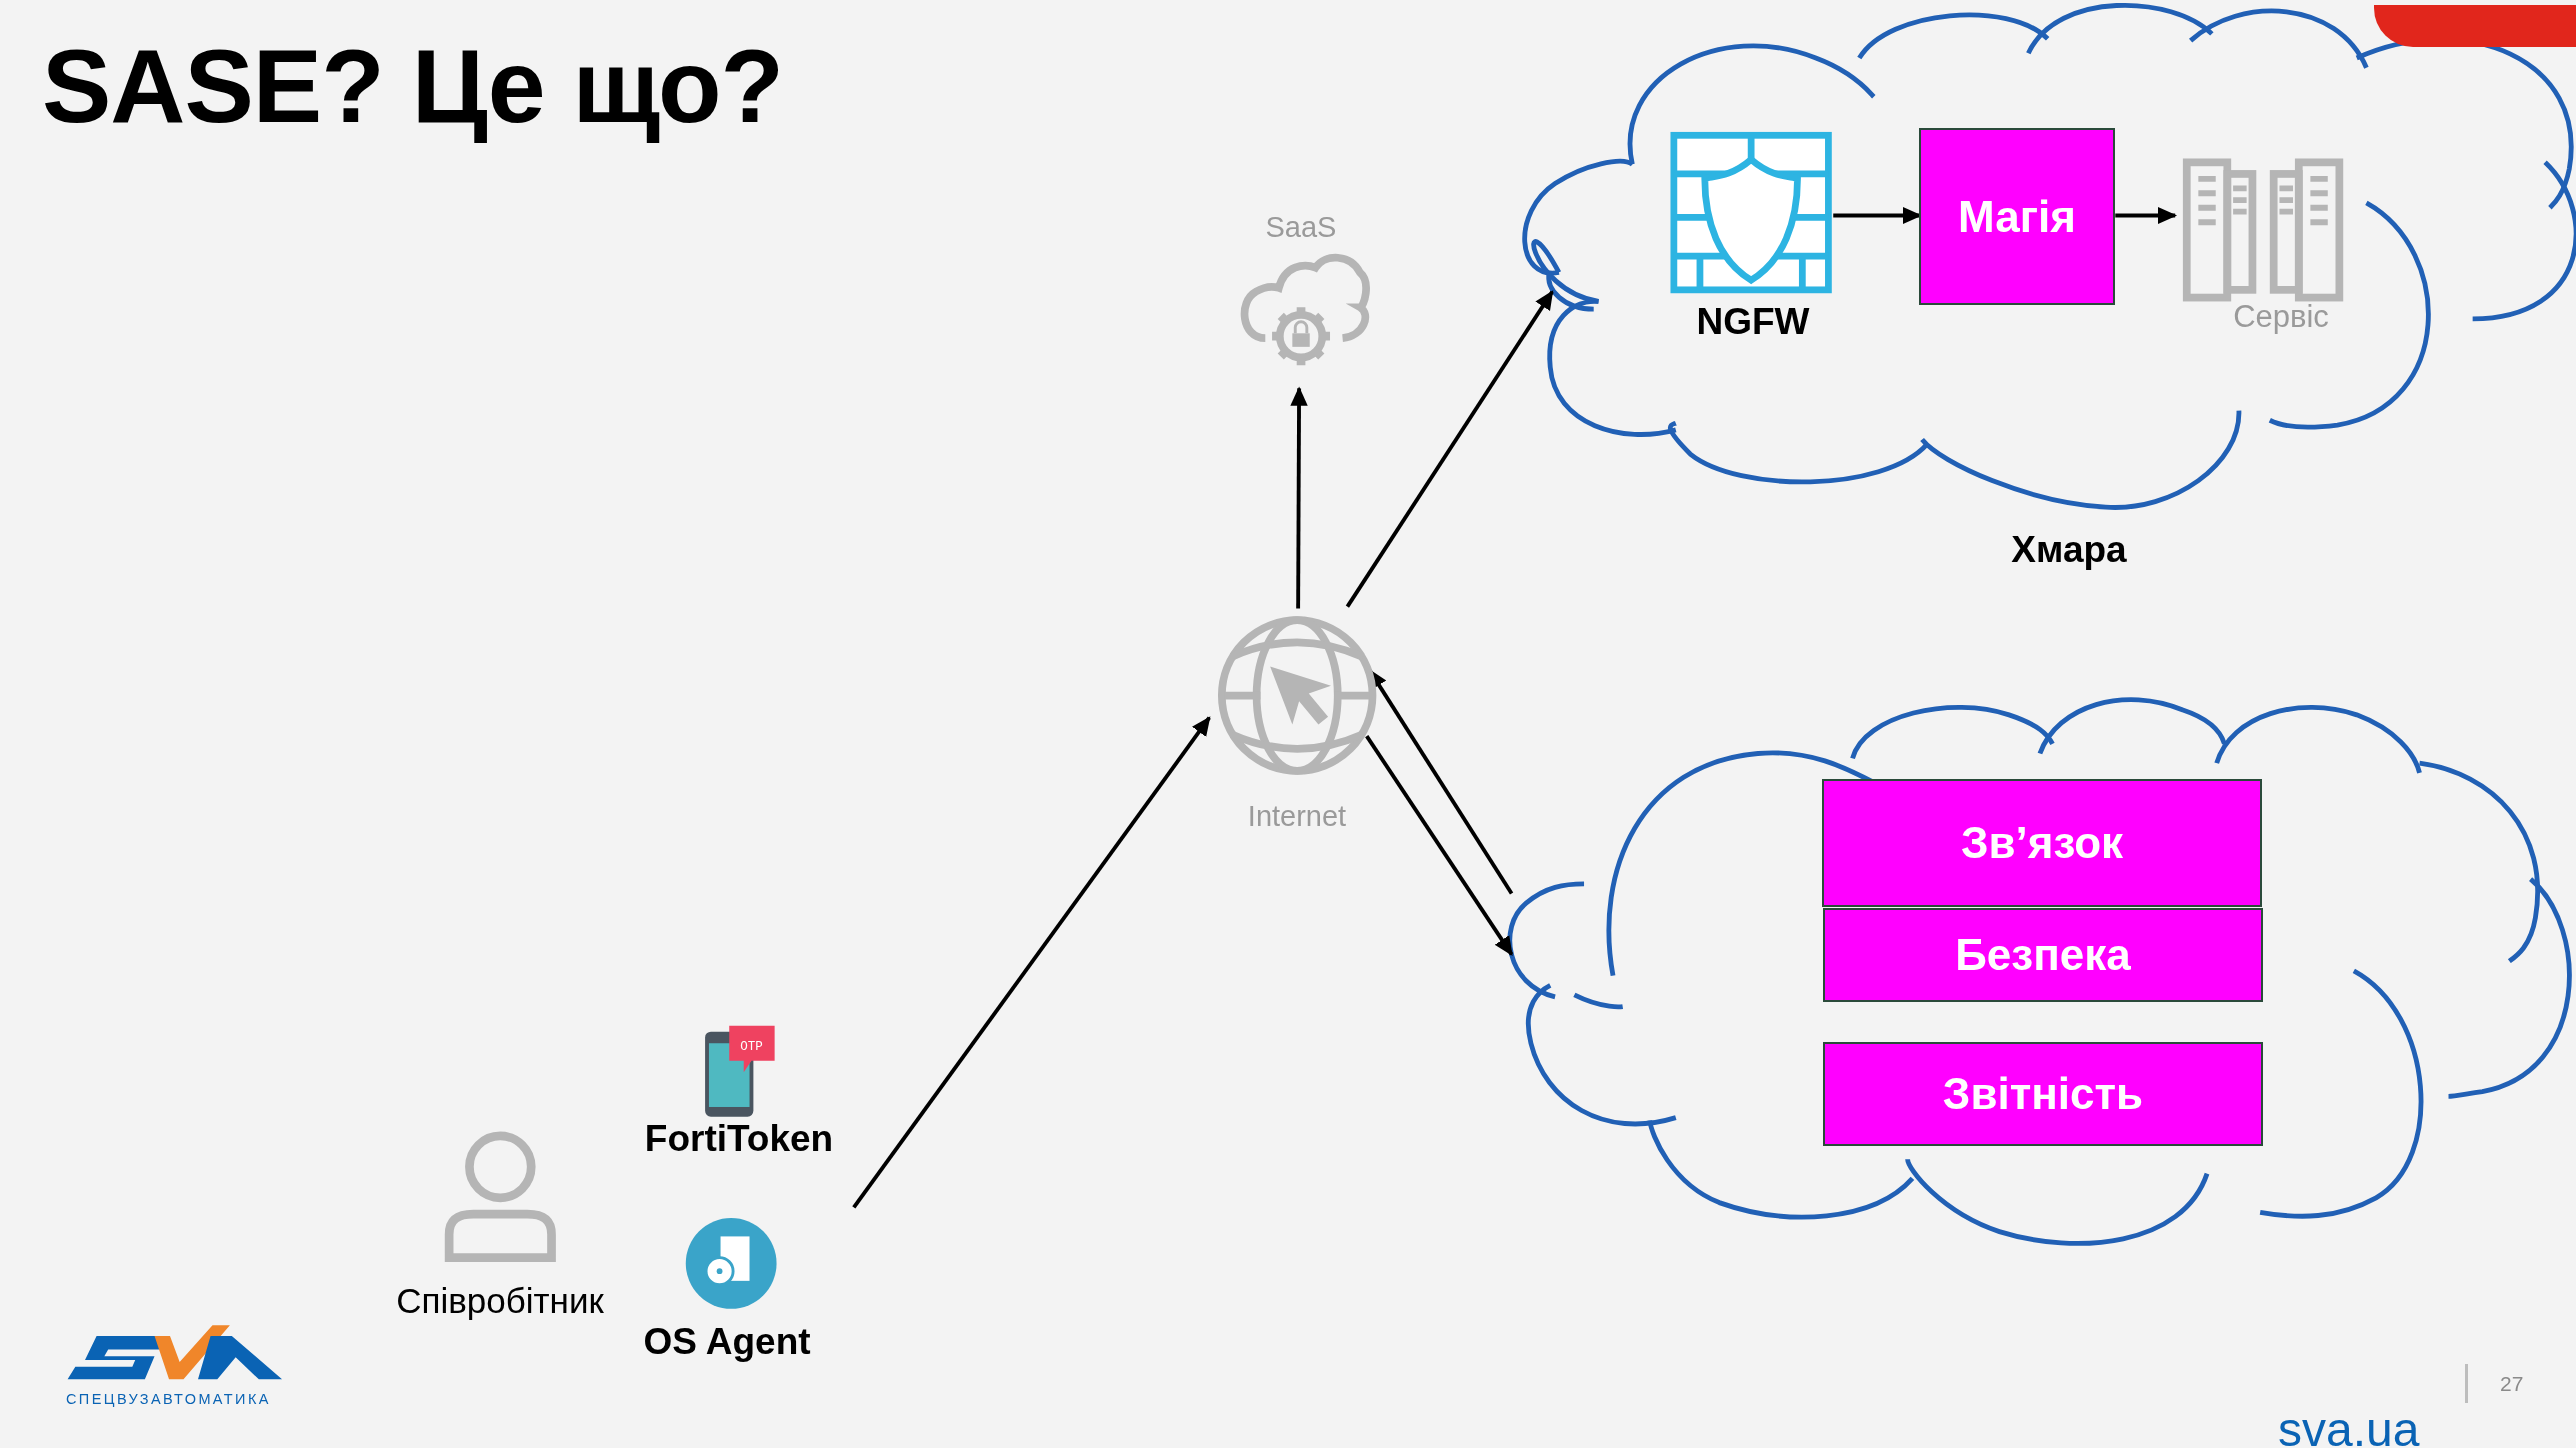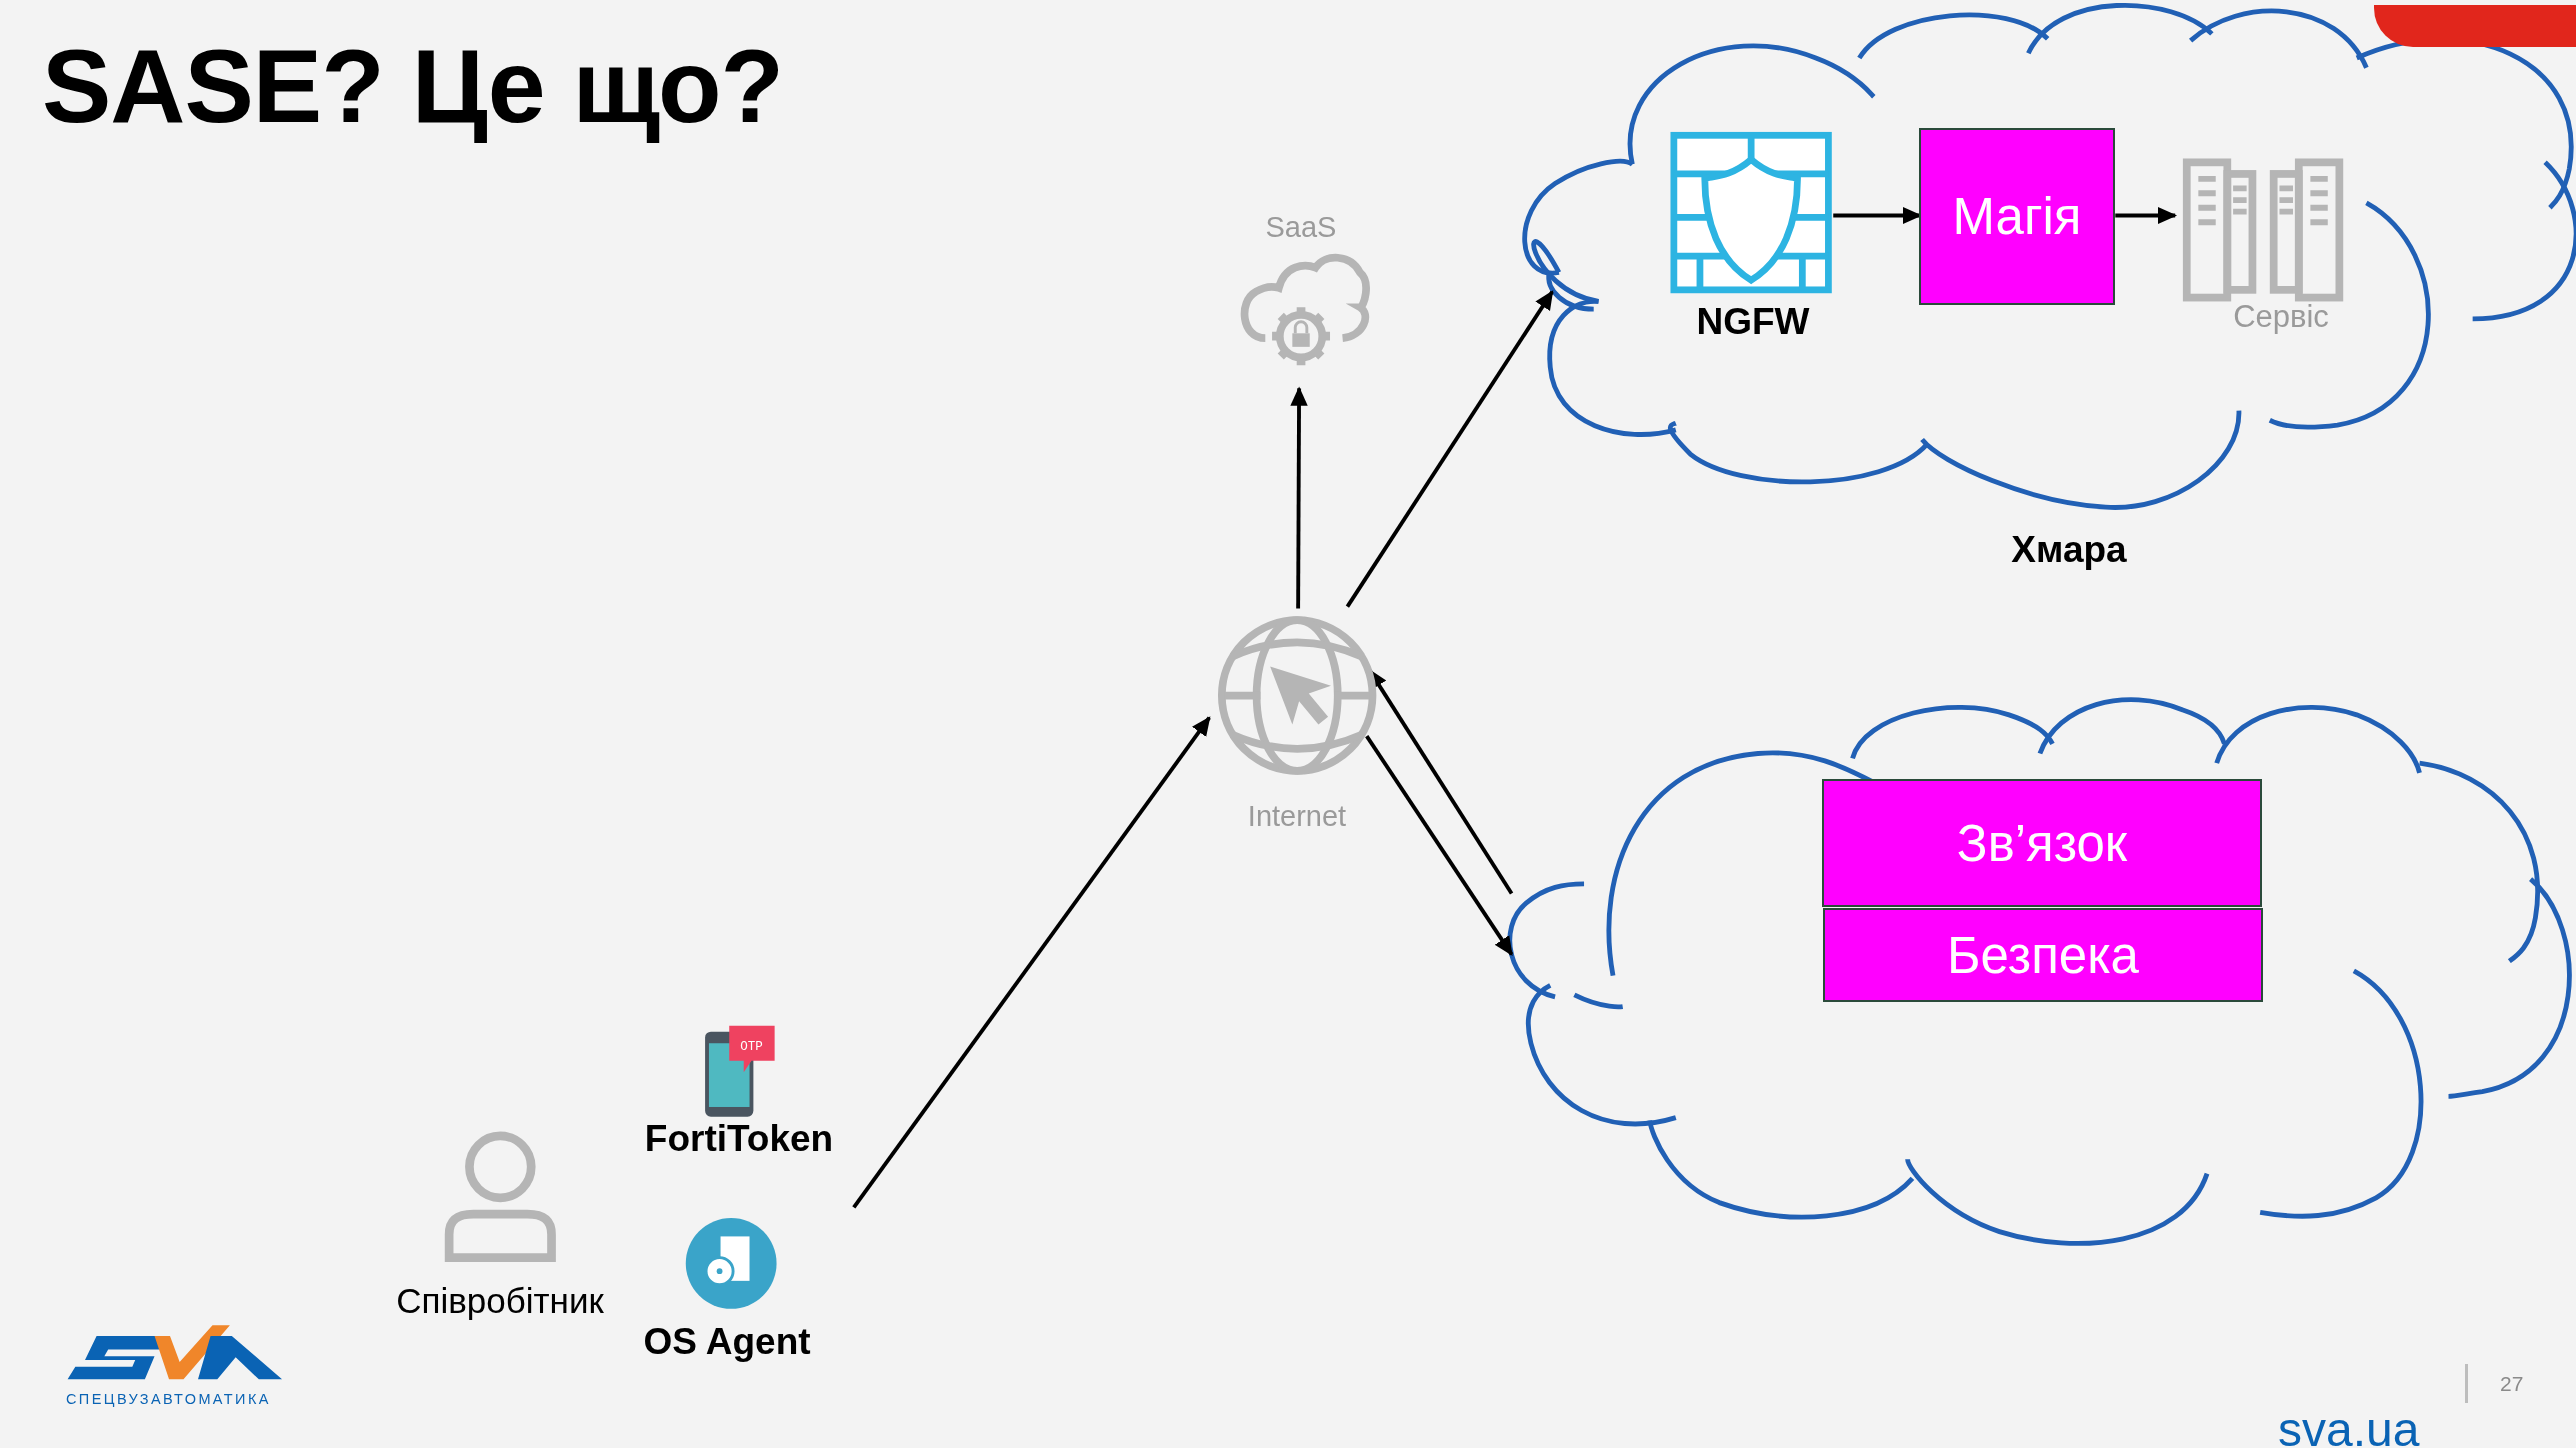--- a/index.html
+++ b/index.html
@@ -18,21 +18,22 @@
   .accent-bar {
     left: 2374px; top: 4.8px; width: 202px; height: 42px; background: #e1261c;
     border-bottom-left-radius: 39px;
   }
   .lbl-gray { color: #9a9a9a; font-size: 29px; white-space: nowrap; transform: translateX(-50%); }
   .lbl-bold { color: #000; font-size: 37px; font-weight: bold; white-space: nowrap; transform: translateX(-50%); }
   .lbl-normal { color: #000; font-size: 35px; white-space: nowrap; transform: translateX(-50%); }
   .magenta-box {
     background: #ff00ff; border: 2.9px solid #2a4a3a; box-sizing: border-box;
     color: #fff; display: flex; align-items: center; justify-content: center;
-    font-size: 51px;
+    font-size: 44px;
+    font-weight: bold;
   }
   .footer-url { left: 2278px; top: 1362px; font-size: 48px; color: #0a63b4; margin-top: 40px; }
   .footer-sep { left: 2465px; top: 1364px; width: 2.9px; height: 39px; background: #bdbdbd; }
   .footer-page { left: 2500px; top: 1372px; font-size: 21px; color: #8a8a8a; }
   .logo-text {
     left: 66px; top: 1391px; font-size: 14.5px; font-weight: normal; color: #0a63b4;
     letter-spacing: 2.4px; white-space: nowrap;
   }
 </style>
 </head>
@@ -162,20 +163,23 @@
   <div class="abs magenta-box" style="left:1919px;top:128px;width:196px;height:177px;">
     <span>Магія</span>
   </div>
 
   <div class="abs magenta-box" style="left:1822px;top:779px;width:440px;height:128px;">
     <span>Зв’язок</span>
   </div>
   <div class="abs magenta-box" style="left:1823px;top:908px;width:440px;height:94px;">
     <span>Безпека</span>
   </div>
+  <div class="abs magenta-box" style="left:1823px;top:1042px;width:440px;height:104px;">
+    <span>Звітність</span>
+  </div>
 
   <div class="abs logo-text">СПЕЦВУЗАВТОМАТИКА</div>
 
   <div class="abs footer-url">sva.ua</div>
   <div class="abs footer-sep"></div>
   <div class="abs footer-page">27</div>
 </div>
 
 
 </body></html>

